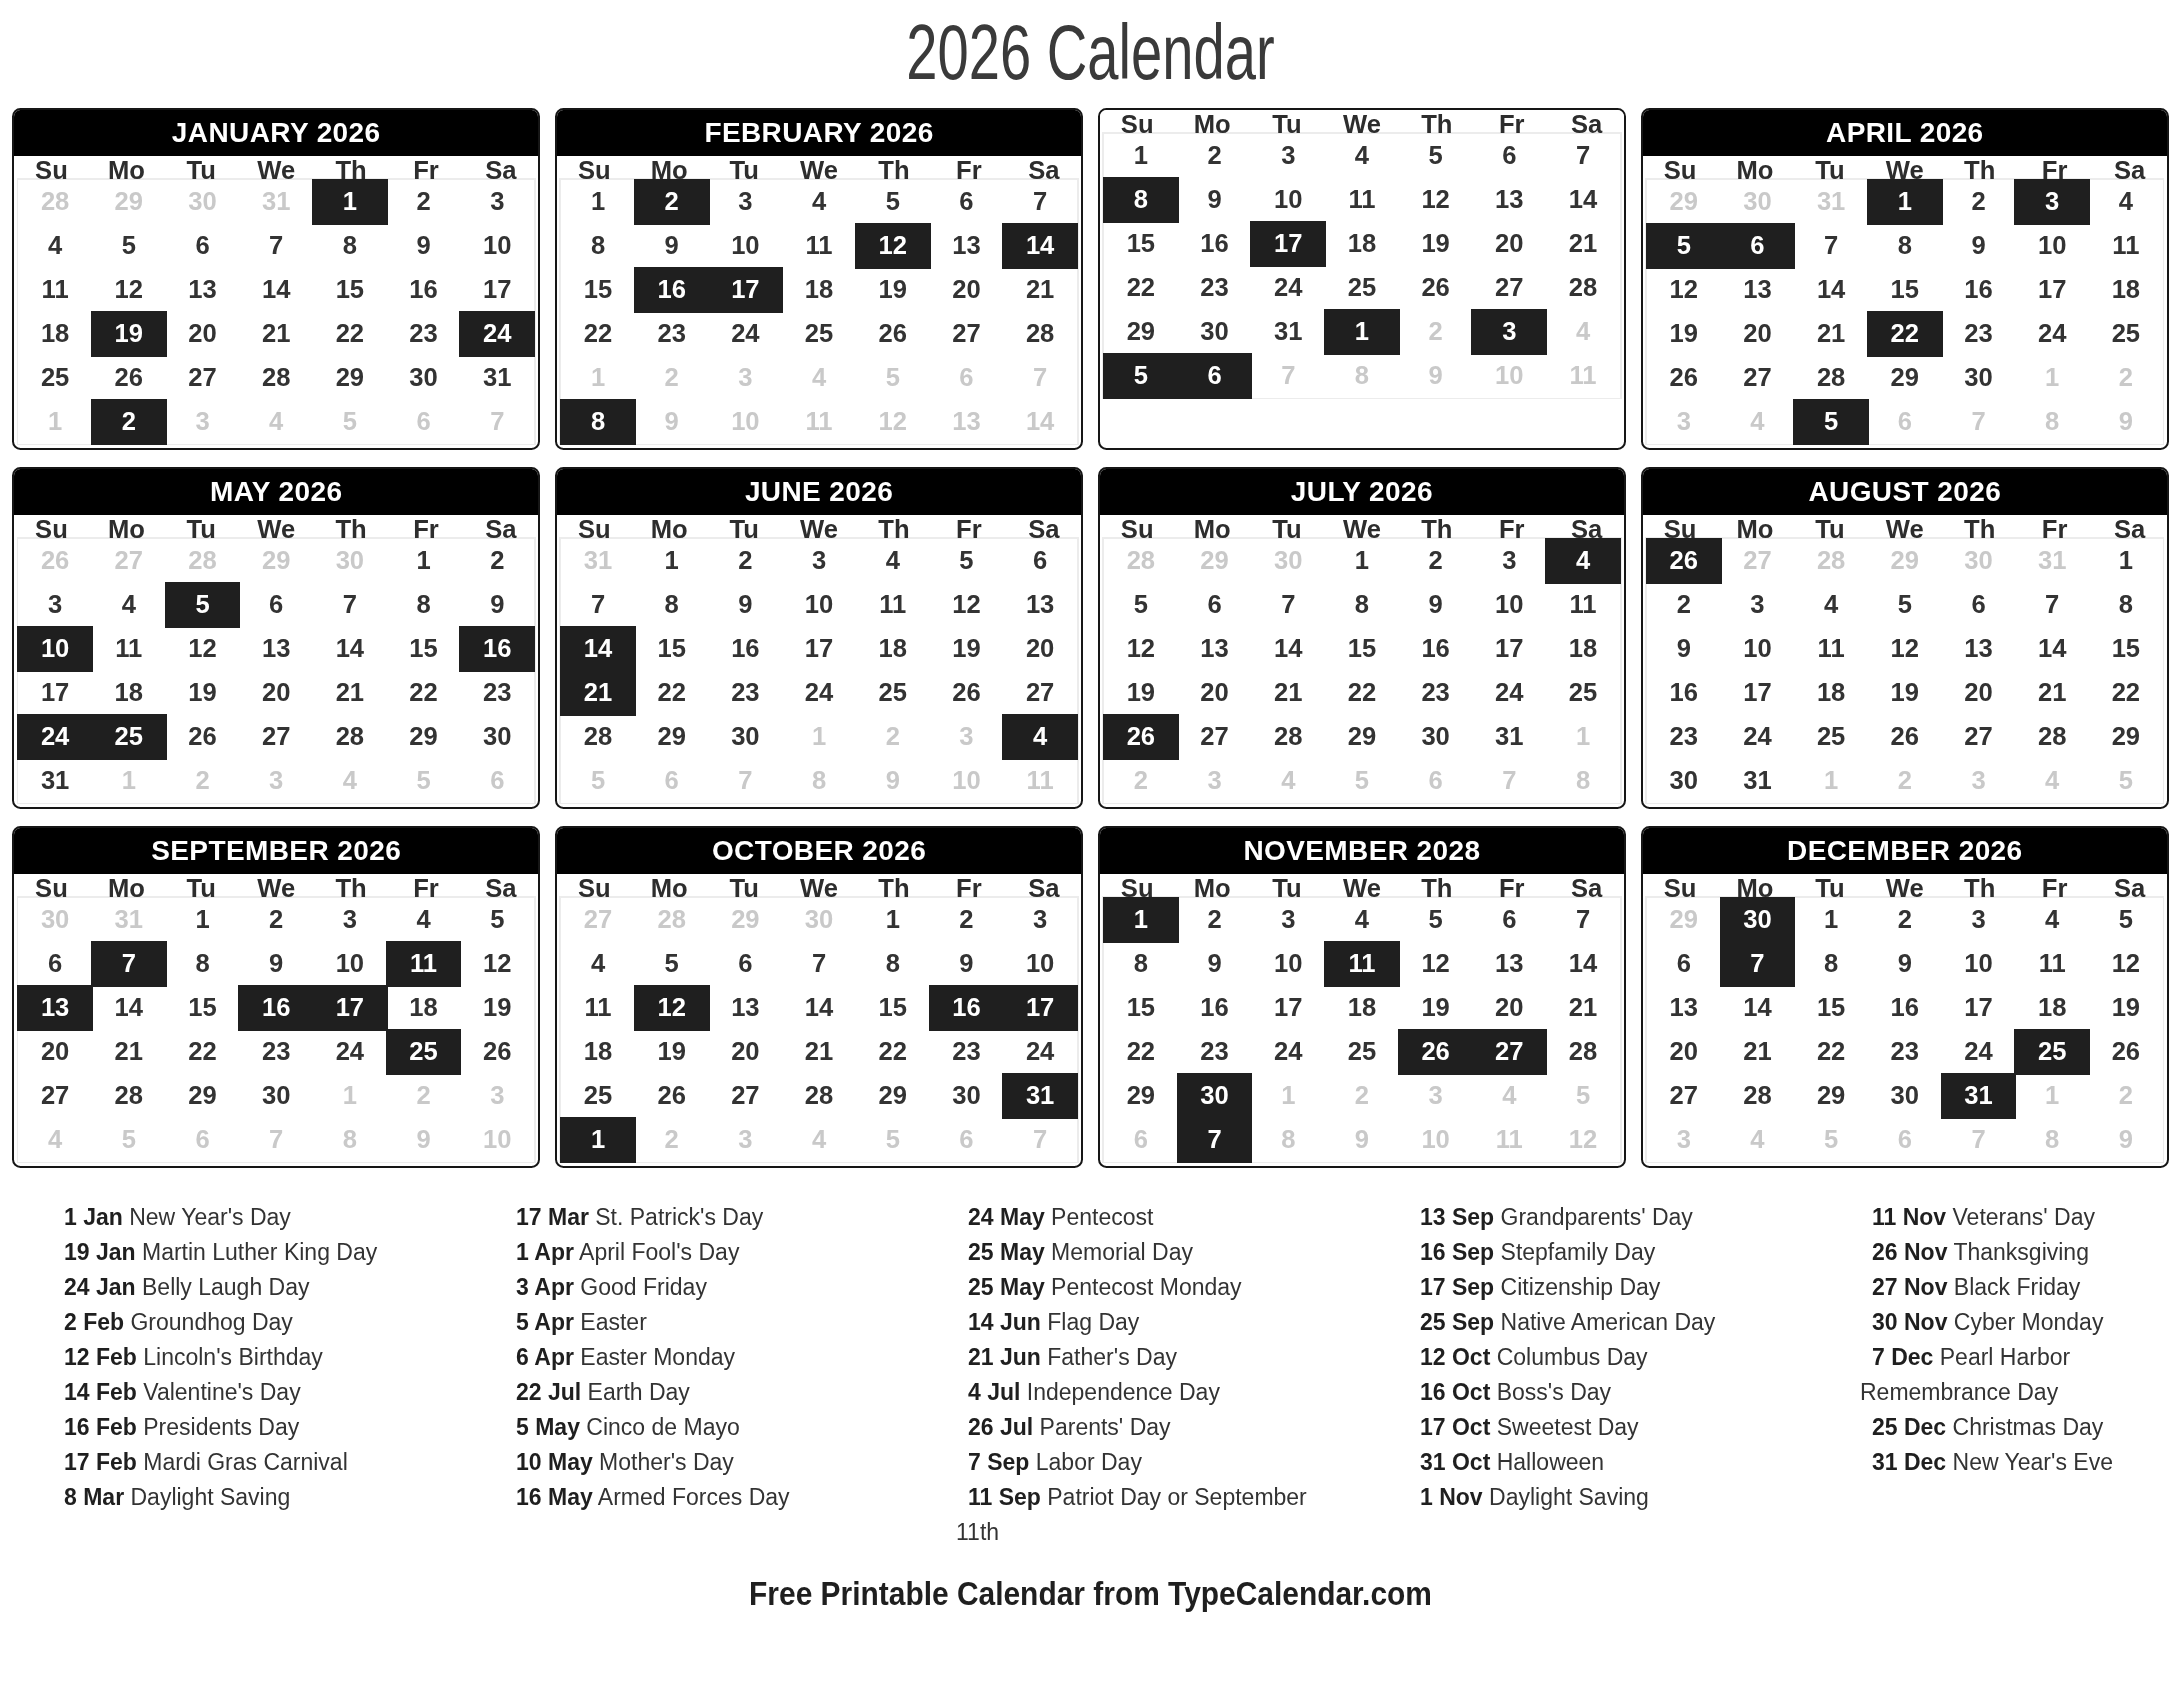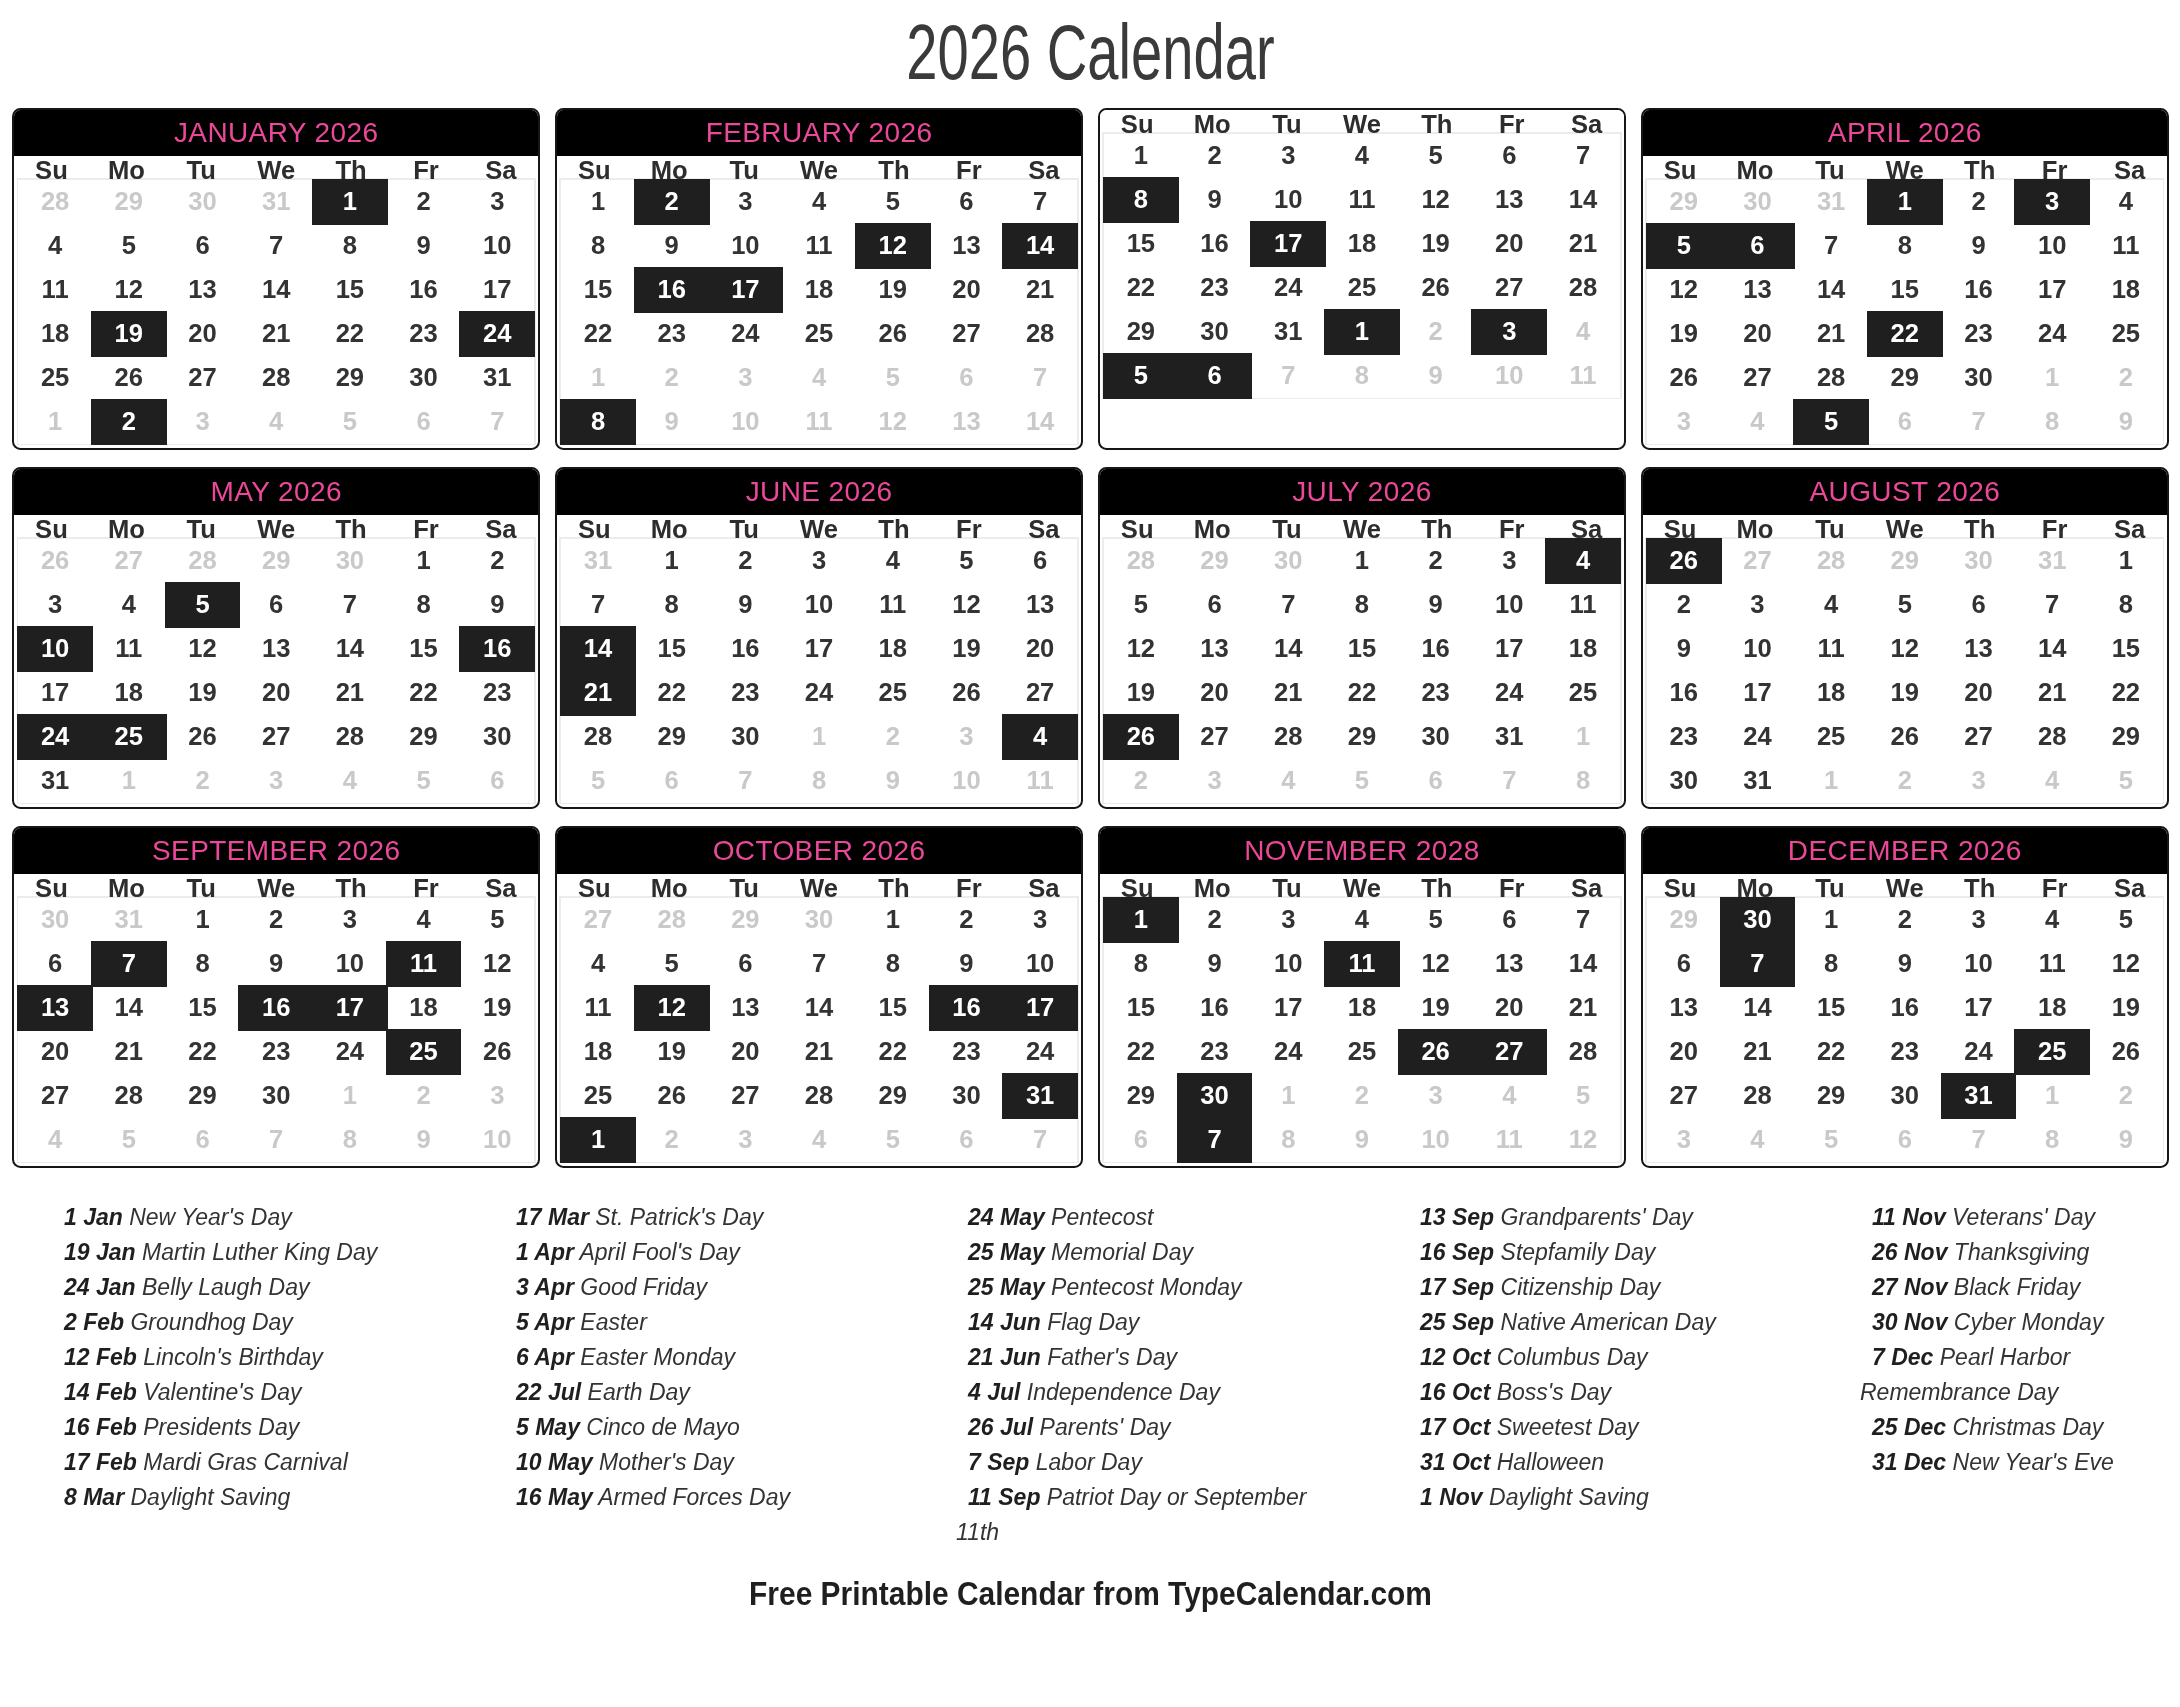--- a/index.html
+++ b/index.html
@@ -14,22 +14,22 @@
   }
   #months{
     display:grid;grid-template-columns:repeat(4,1fr);
     column-gap:14.5px;row-gap:17px;padding:0 12px;
   }
   .month{
     border:2.6px solid #161616;border-radius:8.5px;
     overflow:hidden;background:#fff;
   }
   .m-header{
-    background:#000;color:#ec4899;text-align:center;
-    font-weight:normal;font-size:28px;line-height:46px;letter-spacing:0.4px;
+    background:#000;color:#ffffff;text-align:center;
+    font-weight:bold;font-size:28px;line-height:46px;letter-spacing:0.4px;
   }
   .weekdays{
     display:grid;grid-template-columns:repeat(7,1fr);
     height:22px;align-items:center;text-align:center;
     font-weight:bold;font-size:25.6px;color:#2d2d2d;background:#fff;
   }
   .dgrid{
     display:grid;grid-template-columns:repeat(7,1fr);
     grid-auto-rows:44px;gap:0;background:#ececec;
     padding:1.7px;margin:0 2.6px 2.6px;
@@ -41,21 +41,21 @@
   .cell.mut{color:#c9c9c9;}
   .cell.hl{
     background:#1f1f1f;color:#fff;
     outline:1.7px solid #1f1f1f;position:relative;z-index:1;
   }
   #legend{
     display:grid;grid-template-columns:388px 388px 388px 388px 307px;
     column-gap:64px;margin:32px 0 0 52px;
   }
   .lentry{
-    margin:0;line-height:35px;font-size:23px;color:#333;text-indent:12px;font-style:italic;
+    margin:0;line-height:35px;font-size:23px;color:#333;text-indent:12px;
   }
   .lentry b{font-weight:bold;color:#1f1f1f;}
   .footer{
     text-align:center;font-size:34px;font-weight:bold;color:#1f1f1f;
     margin-top:24px;transform:scaleX(0.88);
   }
 </style>
 </head>
 <body>
 

